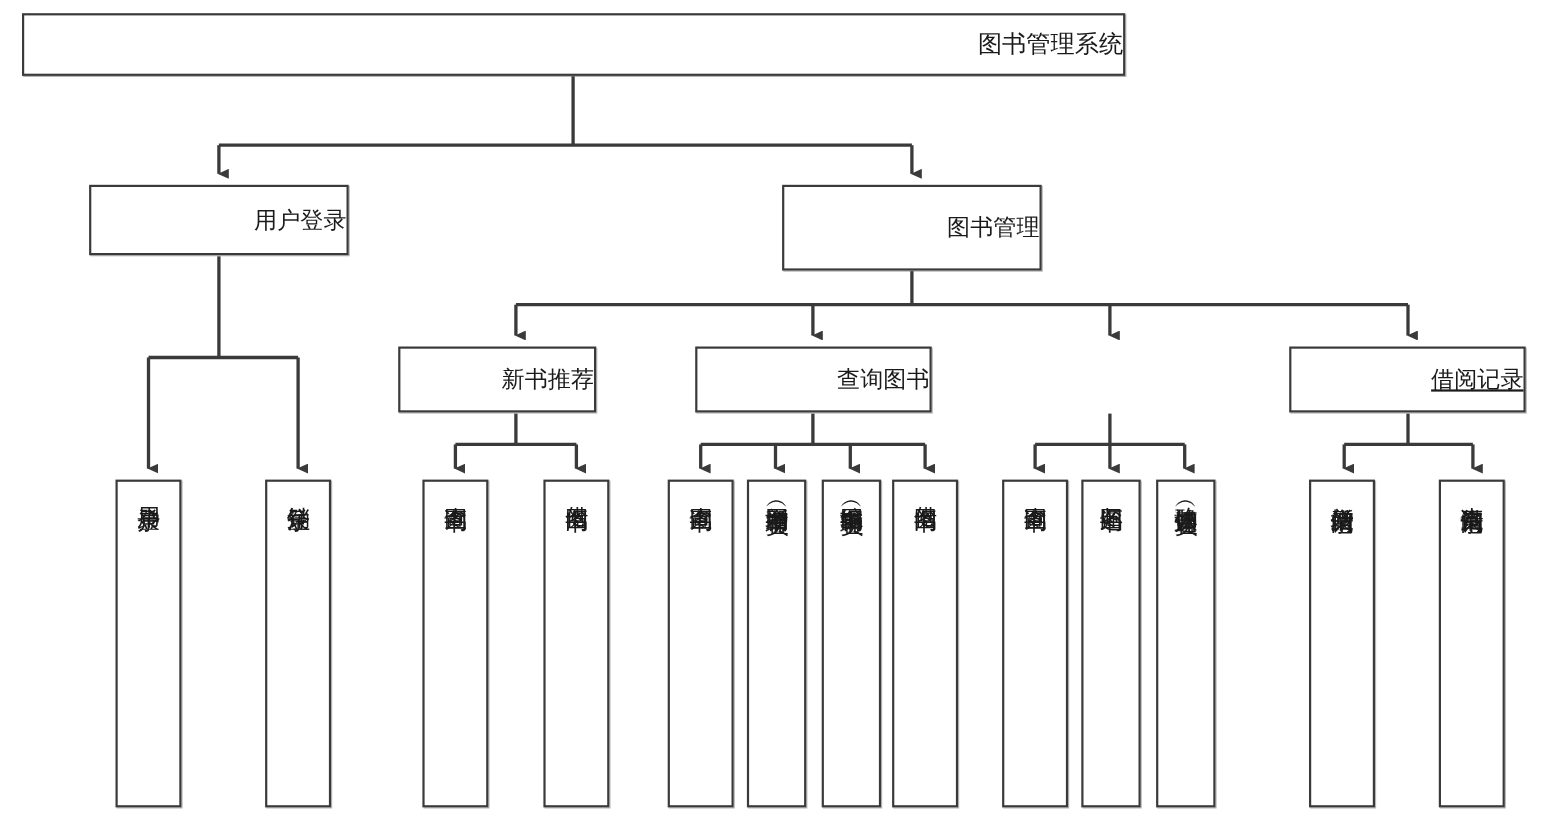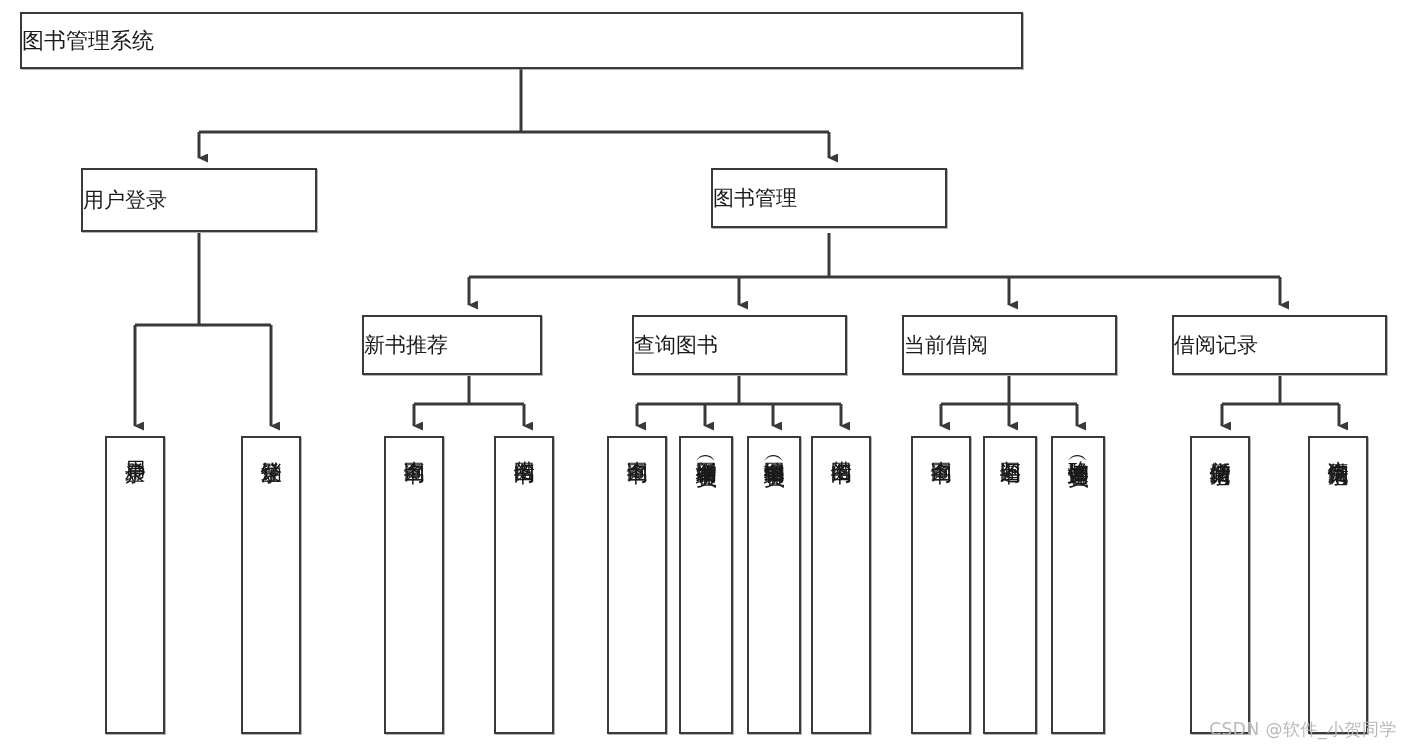--- a/index.html
+++ b/index.html
@@ -26,21 +26,21 @@
     pointer-events: none;
   }
   .node {
     position: absolute;
     box-sizing: border-box;
     background: #ffffff;
     border: 2px solid #3a3a3a;
     box-shadow: 1px 1px 0 rgba(120,120,120,0.55);
     display: flex;
     align-items: center;
-    justify-content: flex-start;
+    justify-content: flex-end;
     color: #1a1a1a;
   }
   .node-label {
     text-align: center;
     line-height: 1.15;
     white-space: nowrap;
   }
   .node.horizontal .node-label {
     font-size: 21px;
   }
@@ -130,37 +130,34 @@
   </svg>
 
   <div class="node root horizontal" style="left:20px; top:12px; width:1003px; height:57px;">
     <span class="node-label">图书管理系统</span>
   </div>
 
   <div class="node horizontal" style="left:81px; top:168px; width:236px; height:64px;">
     <span class="node-label">用户登录</span>
   </div>
 
-  <div class="node horizontal" style="left:711px; top:168px; width:236px; height:60px;">
+  <div class="node horizontal" style="left:711px; top:168px; width:236px; height:78px;">
     <span class="node-label">图书管理</span>
   </div>
 
   <div class="node horizontal" style="left:362px; top:315px; width:180px; height:60px;">
     <span class="node-label">新书推荐</span>
   </div>
 
   <div class="node horizontal" style="left:632px; top:315px; width:215px; height:60px;">
     <span class="node-label">查询图书</span>
   </div>
 
-  <div class="node horizontal" style="left:902px; top:315px; width:215px; height:60px;">
-    <span class="node-label">当前借阅</span>
-  </div>
-
-  <div class="node horizontal" style="left:1172px; top:315px; width:215px; height:60px;">
+
+  <div class="node horizontal" style="left:1172px; top:315px; width:215px; height:60px;text-decoration:underline;">
     <span class="node-label">借阅记录</span>
   </div>
 
   <div class="node vertical" style="left:105px; top:436px; width:60px; height:298px;">
     <span class="node-label">用户登录</span>
   </div>
 
   <div class="node vertical" style="left:241px; top:436px; width:60px; height:298px;">
     <span class="node-label">注销登录</span>
   </div>
@@ -202,15 +199,14 @@
   </div>
 
   <div class="node vertical" style="left:1190px; top:436px; width:60px; height:298px;">
     <span class="node-label">新增借阅记录</span>
   </div>
 
   <div class="node vertical" style="left:1308px; top:436px; width:60px; height:298px;">
     <span class="node-label">查询借阅记录</span>
   </div>
 
-  <div class="watermark">CSDN @软件_小贺同学</div>
 
 </div>
 
 </body></html>

